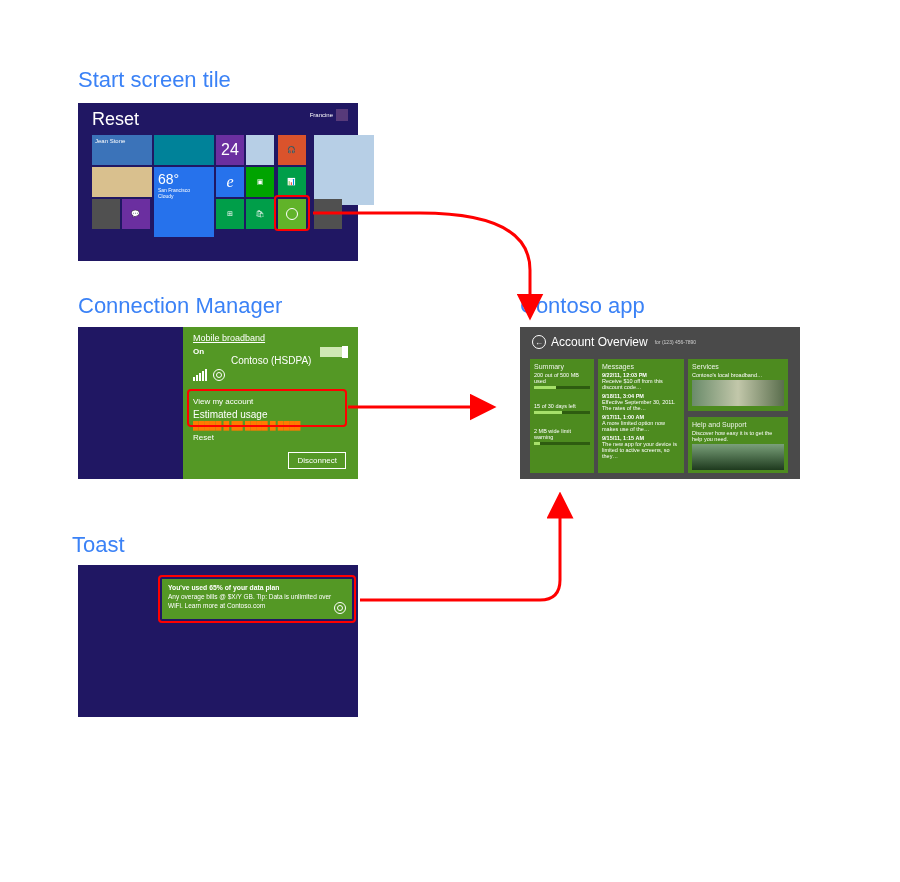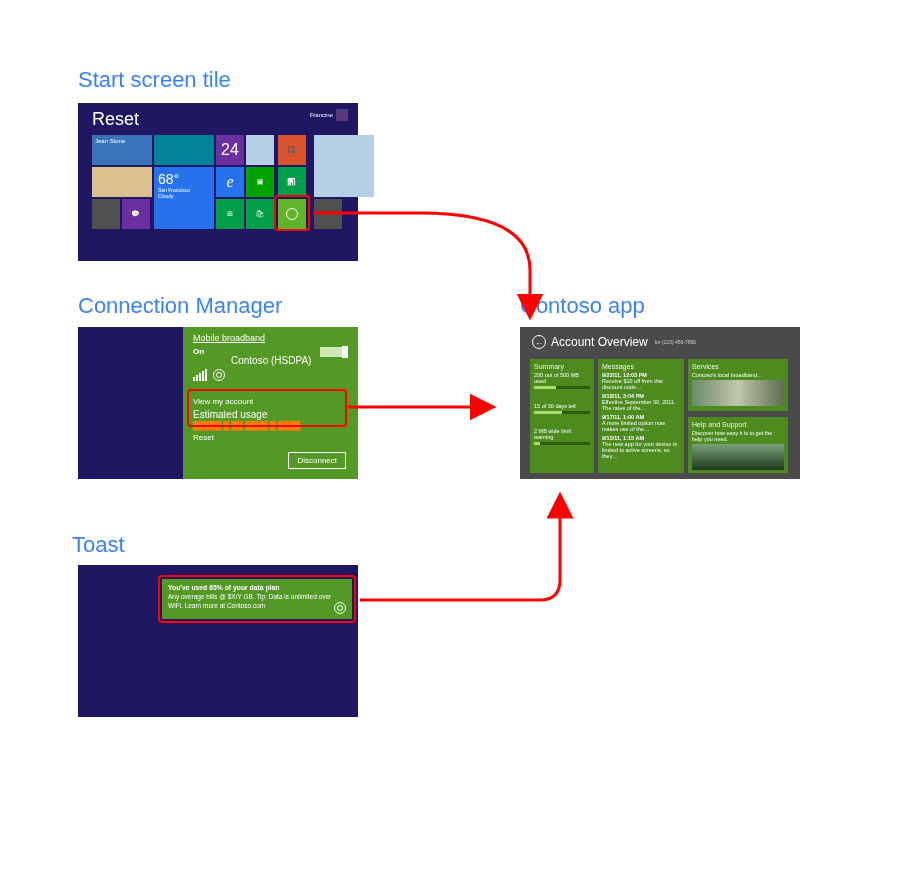--- a/index.html
+++ b/index.html
@@ -30,21 +30,21 @@
     position:absolute; right:10px; top:6px;
     display:flex; align-items:center; gap:3px;
     color:#fff; font-size:6px;
   }
   .avatar {
     width:12px; height:12px; background:#573a7a;
     display:inline-block;
   }
   .tile { position:absolute; display:flex; align-items:center; justify-content:center; color:#fff; font-size:7px; overflow:hidden;}
   .t-wide { width:60px; height:30px; }
-  .t-big  { width:60px; height:62px; }
+  .t-big  { width:60px; height:70px; }
   .t-sm   { width:28px; height:30px; }
   .c1 { background:#3b73b9; }
   .c2 { background:#008299; }
   .c3 { background:#6b2fa0; }
   .c4 { background:#da532c; }
   .c5 { background:#61b329; }
   .c6 { background:#2672ec; }
   .c7 { background:#00a300; }
   .c8 { background:#009e49; }
   .c9 { background:#505050; }

